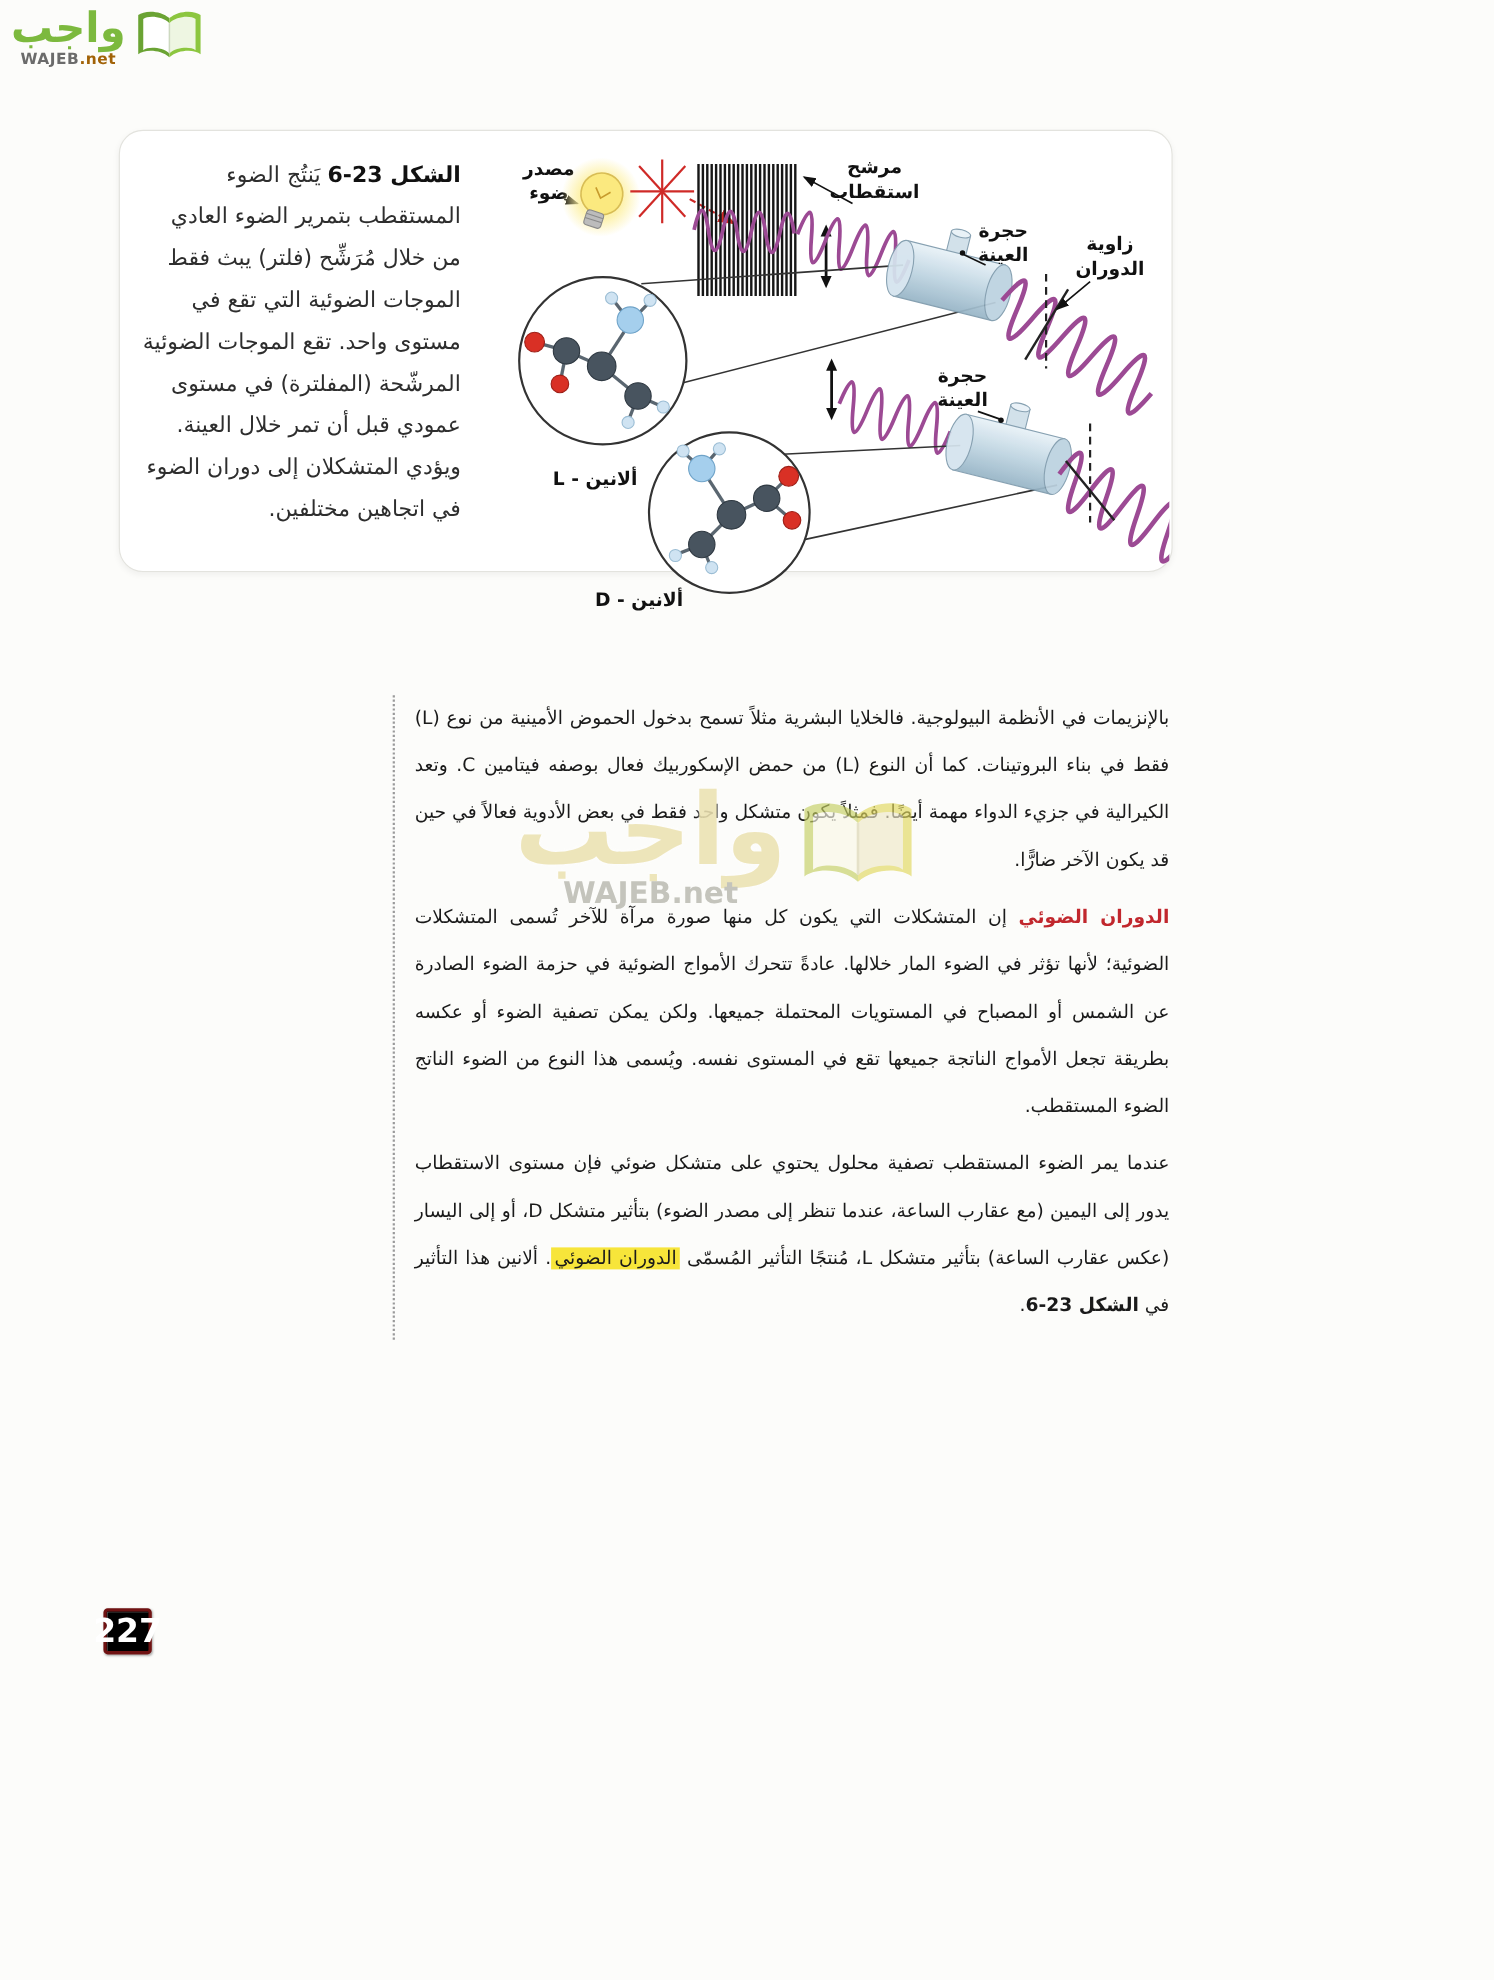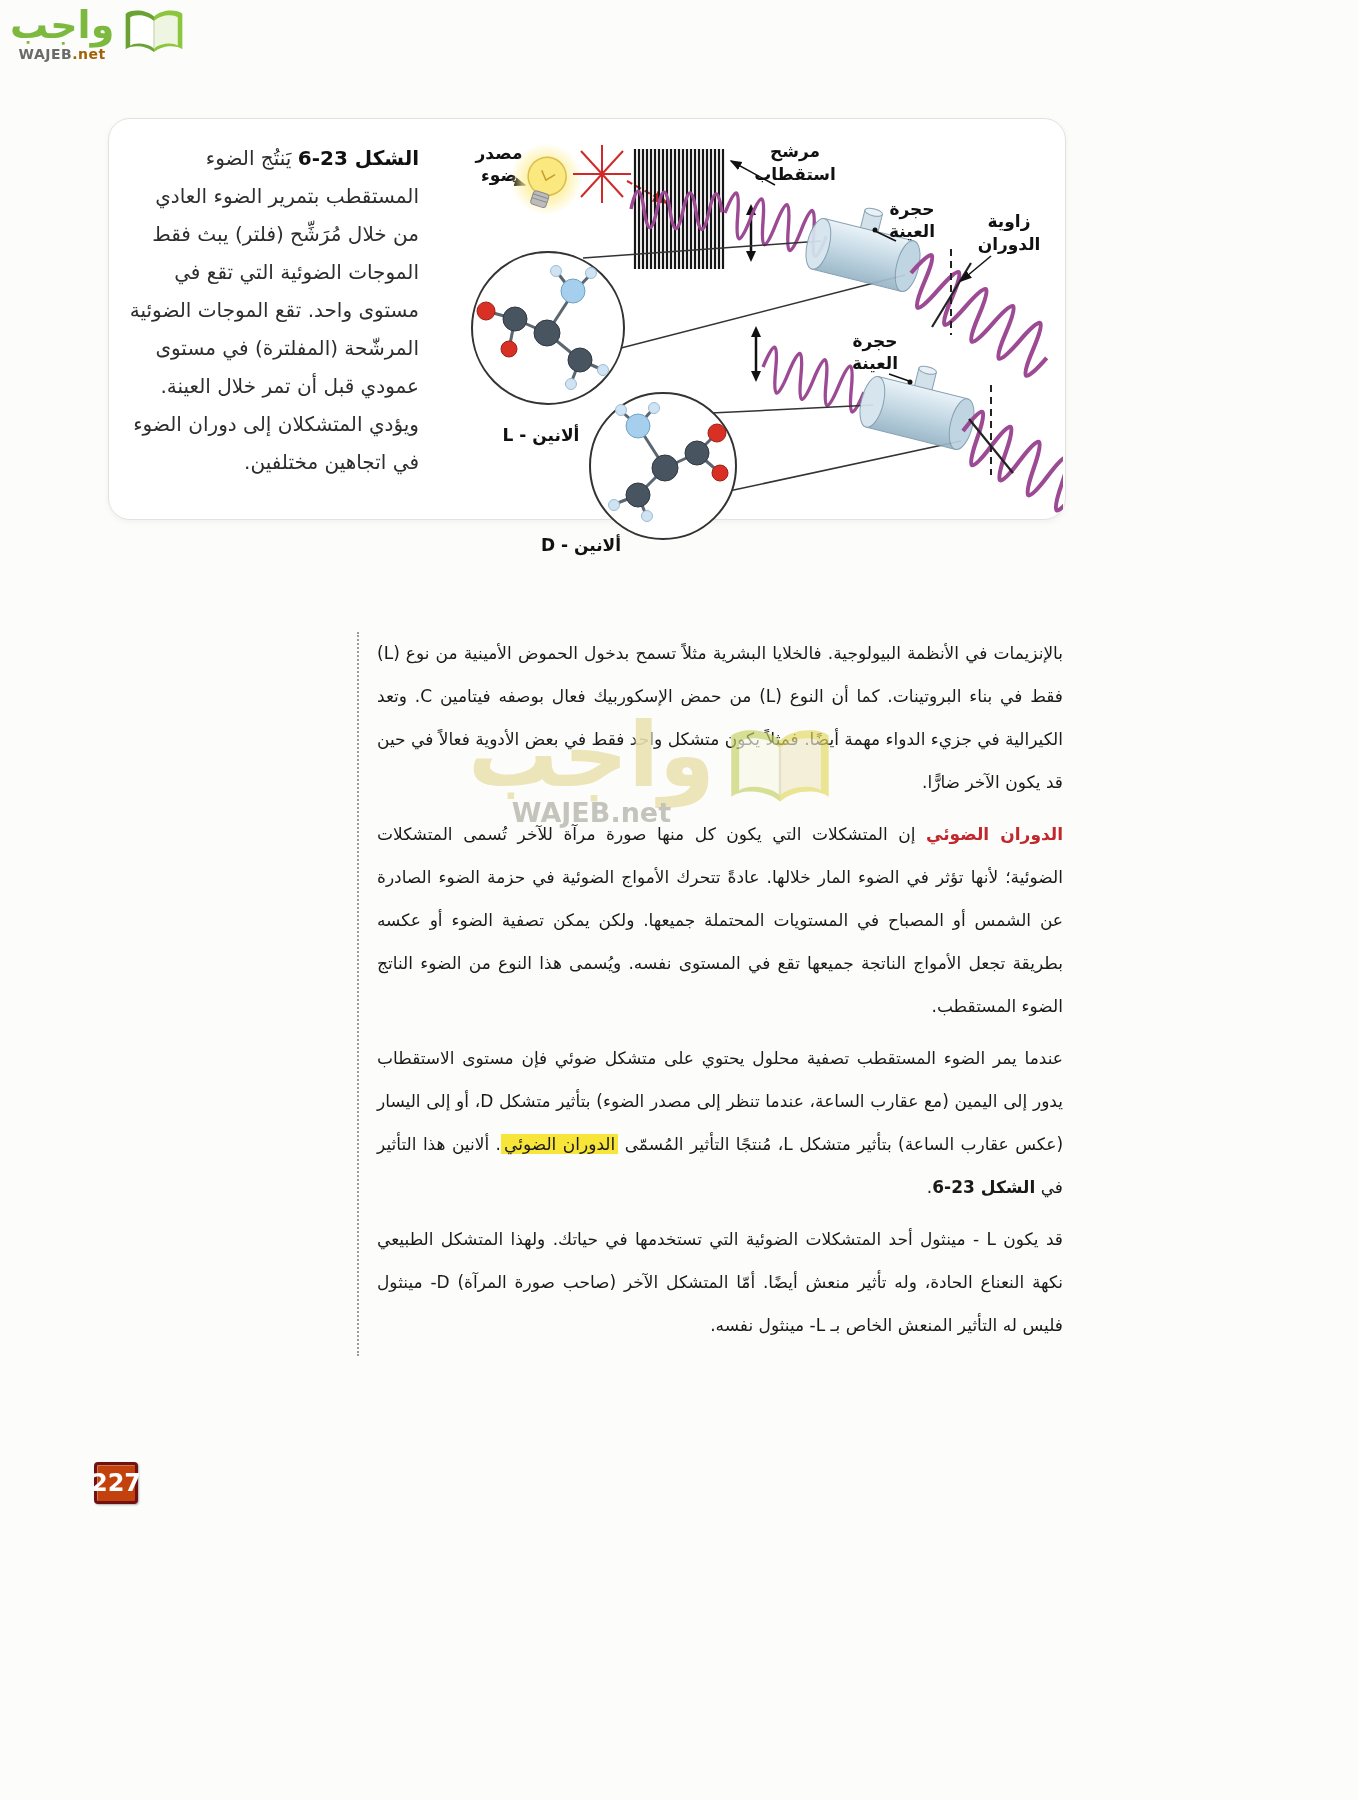--- a/index.html
+++ b/index.html
@@ -48,22 +48,22 @@
     position:absolute; left:468px; top:712px; display:flex; align-items:center; gap:10px;
     z-index:6; opacity:.88; pointer-events:none;
   }
   .wm-text-col { display:flex; flex-direction:column; align-items:center; line-height:.95; }
   .wm-name { font-size:90px; font-weight:bold; color:#ece2b2; text-shadow:0 0 3px rgba(255,255,255,.9); }
   .wm-site { font-size:27px; font-weight:bold; color:#bdbdb4; margin-top:2px; }
 
   
   .page-number {
     position:absolute; left:94px; top:1462px; width:44px; height:42px;
-    background:#c2410c; border:3px solid #701212; border-radius:4px;
-    color:#fff; font-size:24px; font-weight:bold;
+    background:#000000; border:3px solid #701212; border-radius:4px;
+    color:#fff; font-size:30px; font-weight:bold;
     display:flex; align-items:center; justify-content:center;
     box-shadow: inset 1px 1px 0 rgba(255,255,255,.28), 1px 1px 2px rgba(0,0,0,.3);
   }
 </style>
 </head>
 <body>
 
 <div class="page">
 
   <div class="logo">
@@ -260,21 +260,20 @@
 
       <line x1="568" y1="262" x2="568" y2="352" stroke="#222" stroke-width="2" stroke-dasharray="7 5"></line>
       <line x1="546" y1="296" x2="590" y2="350" stroke="#222" stroke-width="2.2"></line>
     </svg>
   </div>
 
   <div class="body-text" dir="rtl">
     <p><span>بالإنزيمات في الأنظمة البيولوجية. فالخلايا البشرية مثلاً تسمح بدخول الحموض الأمينية من نوع (L) فقط في بناء البروتينات. كما أن النوع (L) من حمض الإسكوربيك فعال بوصفه فيتامين C. وتعد الكيرالية في جزيء الدواء مهمة أيضًا. فمثلاً يكون متشكل واحد فقط في بعض الأدوية فعالاً في حين قد يكون الآخر ضارًّا.</span></p>
     <p><span class="lead-red">الدوران الضوئي</span><span> إن المتشكلات التي يكون كل منها صورة مرآة للآخر تُسمى المتشكلات الضوئية؛ لأنها تؤثر في الضوء المار خلالها. عادةً تتحرك الأمواج الضوئية في حزمة الضوء الصادرة عن الشمس أو المصباح في المستويات المحتملة جميعها. ولكن يمكن تصفية الضوء أو عكسه بطريقة تجعل الأمواج الناتجة جميعها تقع في المستوى نفسه. ويُسمى هذا النوع من الضوء الناتج الضوء المستقطب.</span></p>
     <p><span>عندما يمر الضوء المستقطب تصفية محلول يحتوي على متشكل ضوئي فإن مستوى الاستقطاب يدور إلى اليمين (مع عقارب الساعة، عندما تنظر إلى مصدر الضوء) بتأثير متشكل D، أو إلى اليسار (عكس عقارب الساعة) بتأثير متشكل L، مُنتجًا التأثير المُسمّى </span><span class="hl">الدوران الضوئي</span><span>. ألانين هذا التأثير في </span><span class="bold">الشكل 23-6</span><span>.</span></p>
-    <p><span>قد يكون L - مينثول أحد المتشكلات الضوئية التي تستخدمها في حياتك. ولهذا المتشكل الطبيعي نكهة النعناع الحادة، وله تأثير منعش أيضًا. أمّا المتشكل الآخر (صاحب صورة المرآة) D- مينثول فليس له التأثير المنعش الخاص بـ L- مينثول نفسه.</span></p>
   </div>
 
   <div class="watermark">
     <div class="wm-text-col">
       <span class="wm-name">واجب</span>
       <span class="wm-site">WAJEB.net</span>
     </div>
     <span style="opacity:.75">
       <svg width="110" height="88" viewBox="0 0 70 54">
         <path d="M35,10 C26,2 10,2 4,7 L4,46 C10,41 26,41 35,49 Z" fill="#c4cf63"></path>

